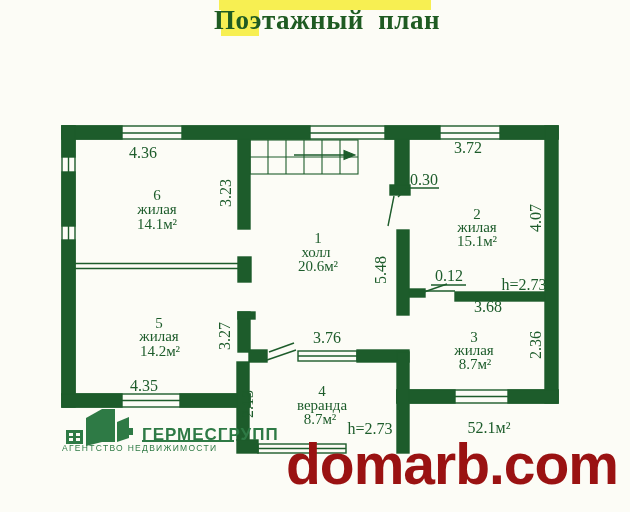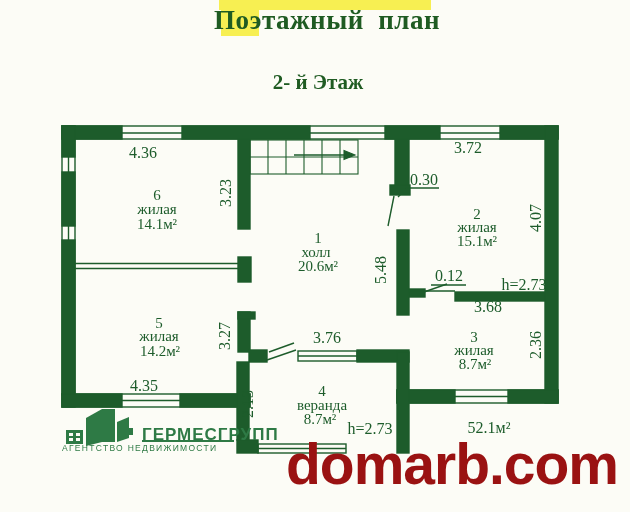--- a/index.html
+++ b/index.html
@@ -44,21 +44,20 @@
   .room{font-size:15px;}
 </style>
 </head>
 <body>
 
 <div id="stage">
 
   <div class="abs hl" id="hl-band"></div>
   <div class="abs hl" id="hl-po"></div>
   <div class="abs" id="title">Поэтажный  план</div>
-  <div class="abs" id="subtitle">2- й Этаж</div>
 
   <svg class="abs" id="plan-svg" width="630" height="512" viewBox="0 0 630 512">
 
     <g stroke="#1d5c2b" stroke-width="1.4" fill="none">
 
       <rect x="62" y="126" width="496" height="13"></rect>
       <rect x="62" y="126" width="60" height="13" fill="#1d5c2b"></rect>
       <rect x="182" y="126" width="128" height="13" fill="#1d5c2b"></rect>
       <rect x="385" y="126" width="55" height="13" fill="#1d5c2b"></rect>
       <rect x="500" y="126" width="58" height="13" fill="#1d5c2b"></rect>

